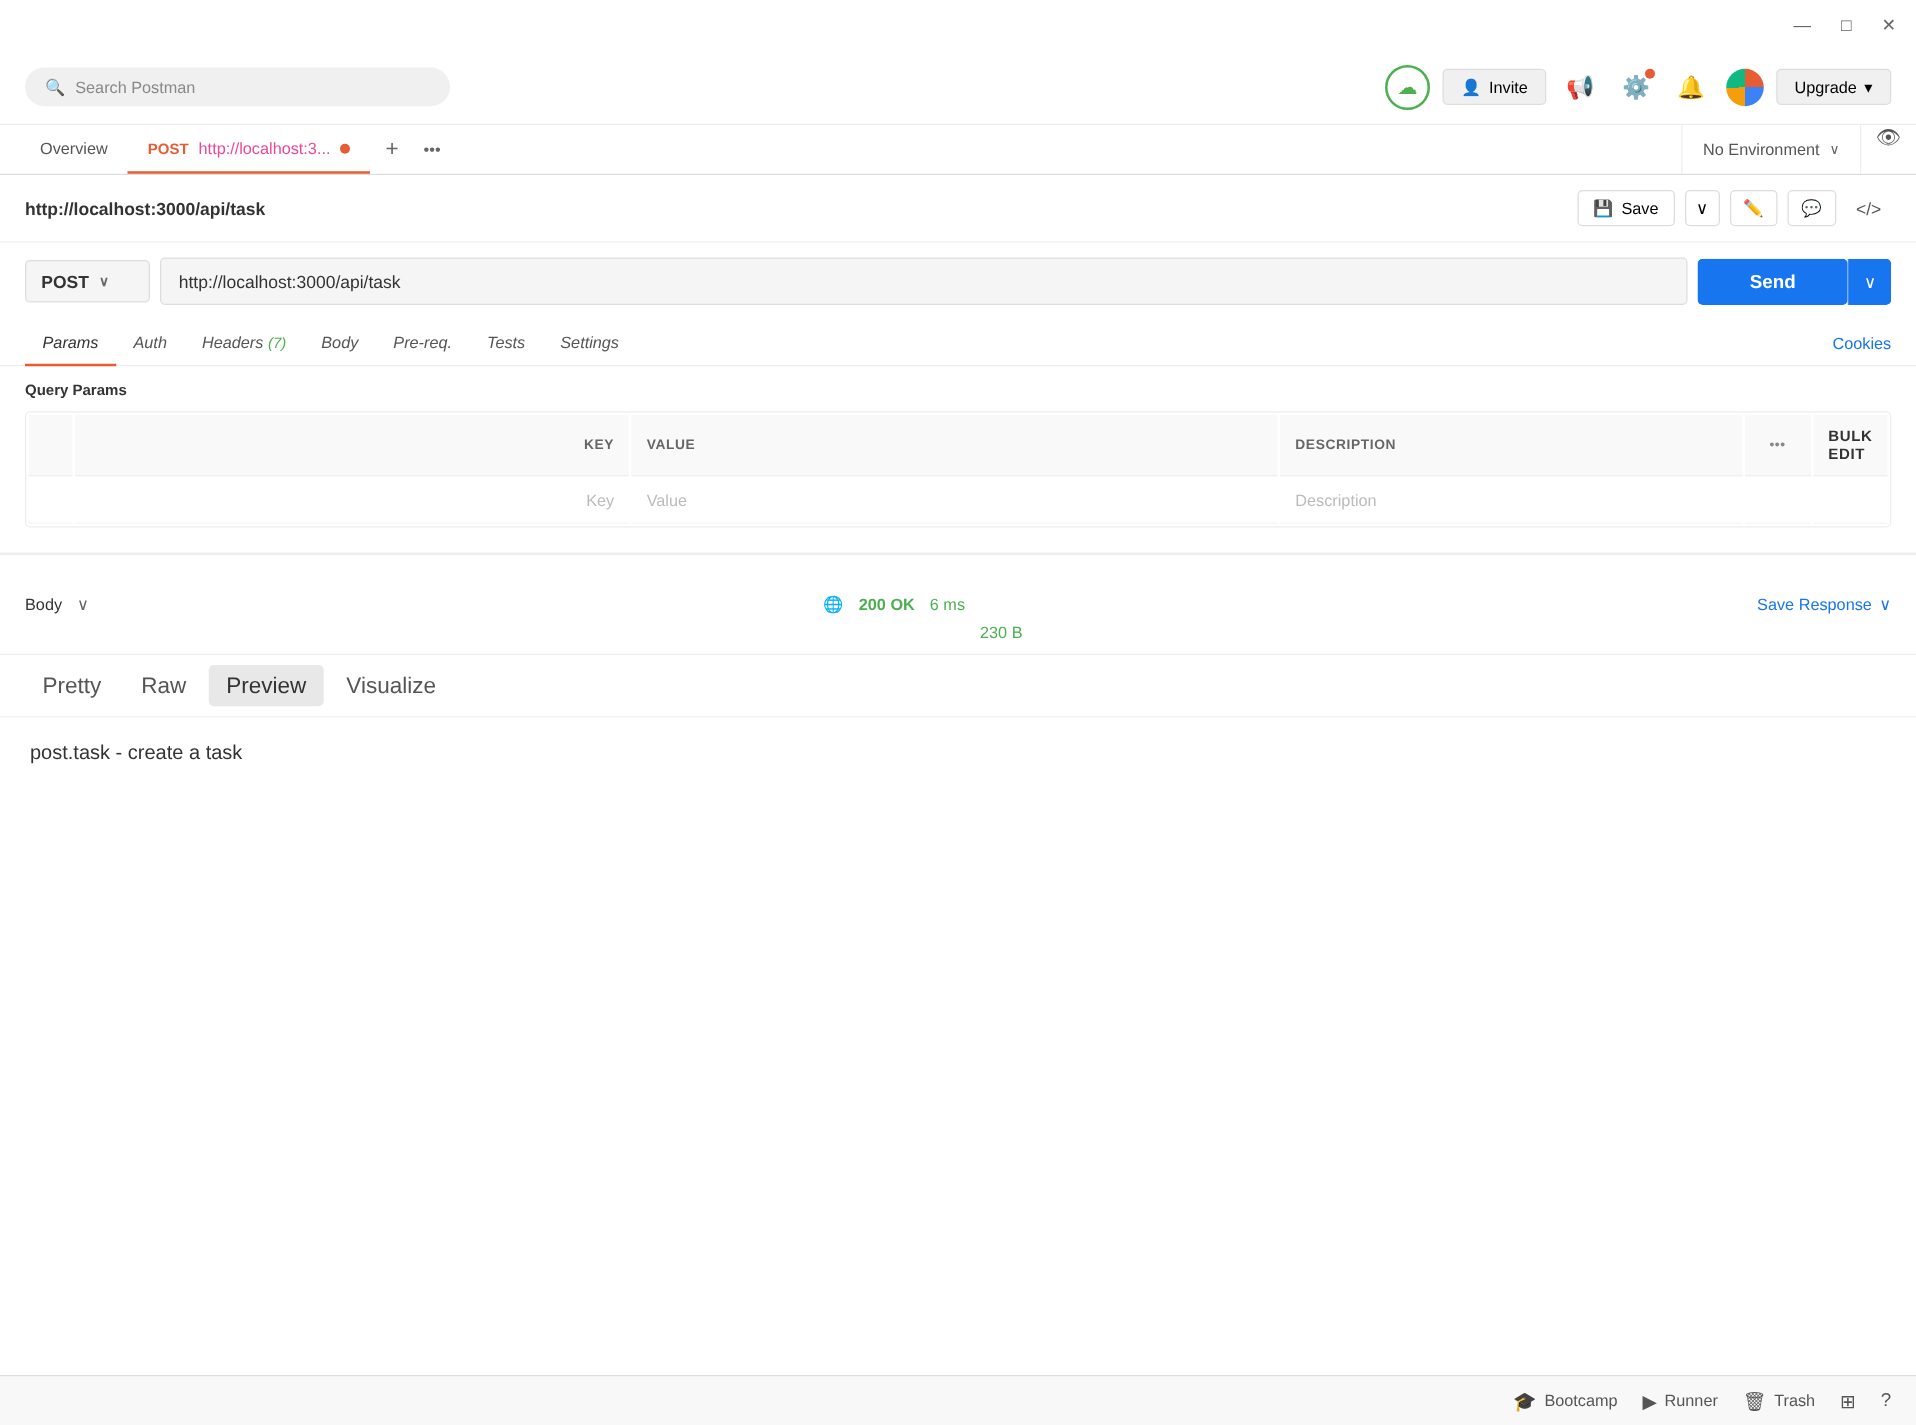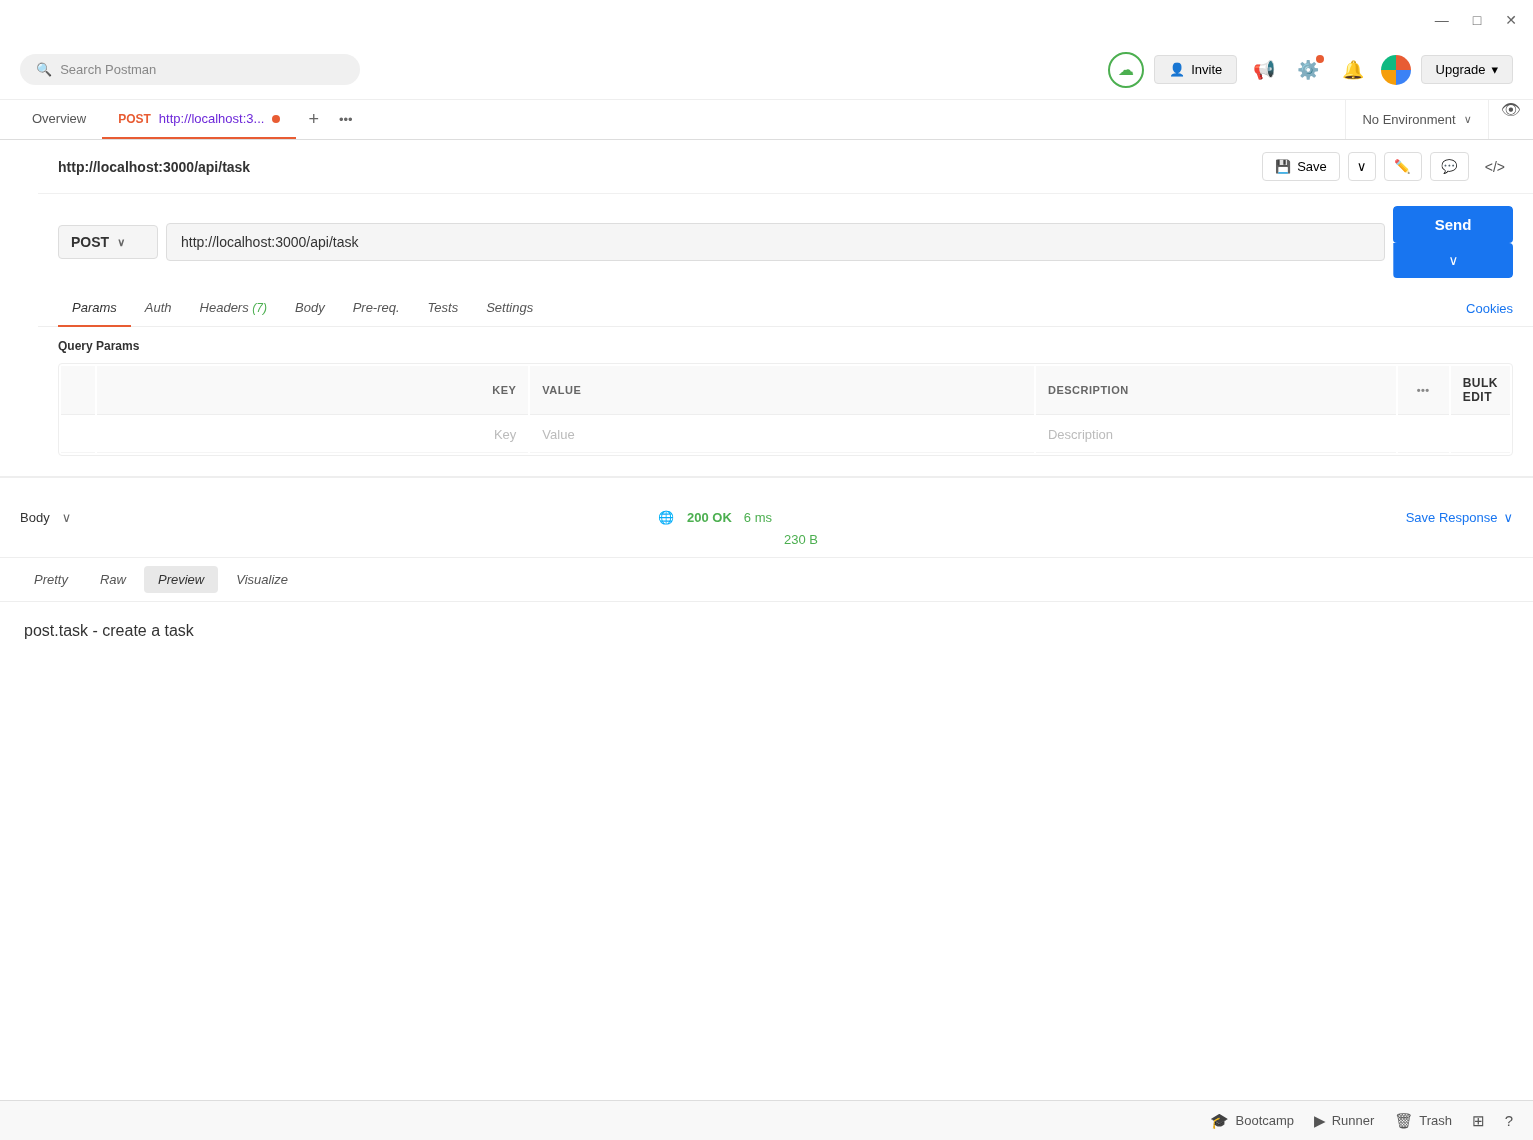--- a/index.html
+++ b/index.html
@@ -57,32 +57,32 @@
     .overview-tab {
       display: flex; align-items: center; padding: 0 16px;
       color: #555; font-size: 13px; cursor: pointer; border-bottom: 2px solid transparent;
     }
     .request-tab {
       display: flex; align-items: center; gap: 8px; padding: 0 16px;
       background: #fff; cursor: pointer; border-bottom: 2px solid #e85c33;
       position: relative;
     }
     .method-label { color: #e85c33; font-weight: 600; font-size: 12px; }
-    .tab-title { color: #6d28d9; font-size: 13px; }
+    .tab-title { color: #ec4899; font-size: 13px; }
     .tab-dot { width: 8px; height: 8px; background: #e85c33; border-radius: 50%; }
     .tab-add { display: flex; align-items: center; padding: 0 12px; cursor: pointer; color: #666; font-size: 18px; }
     .tab-more { display: flex; align-items: center; padding: 0 8px; cursor: pointer; color: #666; }
     .env-selector {
       display: flex; align-items: center; gap: 8px; margin-left: auto; padding: 0 16px;
       cursor: pointer; color: #555; border-left: 1px solid #eee;
     }
     .eye-btn { padding: 0 12px; cursor: pointer; color: #555; font-size: 16px; border-left: 1px solid #eee; }
 
     
-    .request-area { background: #fff; padding-left: 38px; }
+    .request-area { background: #fff; }
     .breadcrumb-bar {
       display: flex; align-items: center; justify-content: space-between;
       padding: 12px 20px; border-bottom: 1px solid #f0f0f0;
     }
     .breadcrumb-text { font-size: 14px; font-weight: 600; color: #333; }
     .breadcrumb-actions { display: flex; align-items: center; gap: 8px; }
     .save-btn {
       display: flex; align-items: center; gap: 6px;
       background: #fff; border: 1px solid #ddd; border-radius: 4px;
       padding: 6px 12px; cursor: pointer; font-size: 13px;
@@ -149,22 +149,22 @@
     .body-chevron { color: #666; cursor: pointer; }
     .status-200 { color: #4CAF50; font-weight: 600; font-size: 13px; }
     .time-label { color: #4CAF50; font-size: 13px; }
     .size-label { color: #4CAF50; font-size: 13px; margin-top: 44px; }
     .globe-icon { color: #555; margin-left: auto; }
     .save-response-btn { color: #1875f0; font-weight: 500; font-size: 13px; cursor: pointer; display: flex; align-items: center; gap: 4px; }
 
     
     .response-tabs { display: flex; align-items: center; padding: 8px 20px; border-bottom: 1px solid #eee; gap: 4px; }
     .resp-tab {
-      padding: 6px 14px; border-radius: 4px; cursor: pointer; font-size: 13px; color: #555;
-      background: none; border: none; font-style: italic;
+      padding: 6px 14px; border-radius: 4px; cursor: pointer; font-size: 18px; color: #555;
+      background: none; border: none;
     }
     .resp-tab.active { background: #e8e8e8; color: #333; font-weight: 500; }
 
     
     .response-body { padding: 20px 24px; font-size: 16px; font-weight: 400; color: #333; }
 
     
     .bottom-bar {
       position: fixed; bottom: 0; left: 0; right: 0;
       display: flex; align-items: center; justify-content: flex-end;
@@ -276,21 +276,21 @@
       </button>
     </div>
   </div>
 
   <div class="url-bar">
     <div class="method-selector">
       <span>POST</span>
       <span class="chevron-icon">∨</span>
     </div>
     <input class="url-input" type="text" value="http://localhost:3000/api/task" style="">
-    <div style="display:flex; border-radius:4px; overflow:hidden;flex-direction:column;">
+    <div style="display:flex; border-radius:4px; overflow:hidden;">
       <button class="send-btn">
         <span>Send</span>
       </button>
       <button class="send-dropdown">
         <span>∨</span>
       </button>
     </div>
   </div>
 
   <div class="request-tabs">

